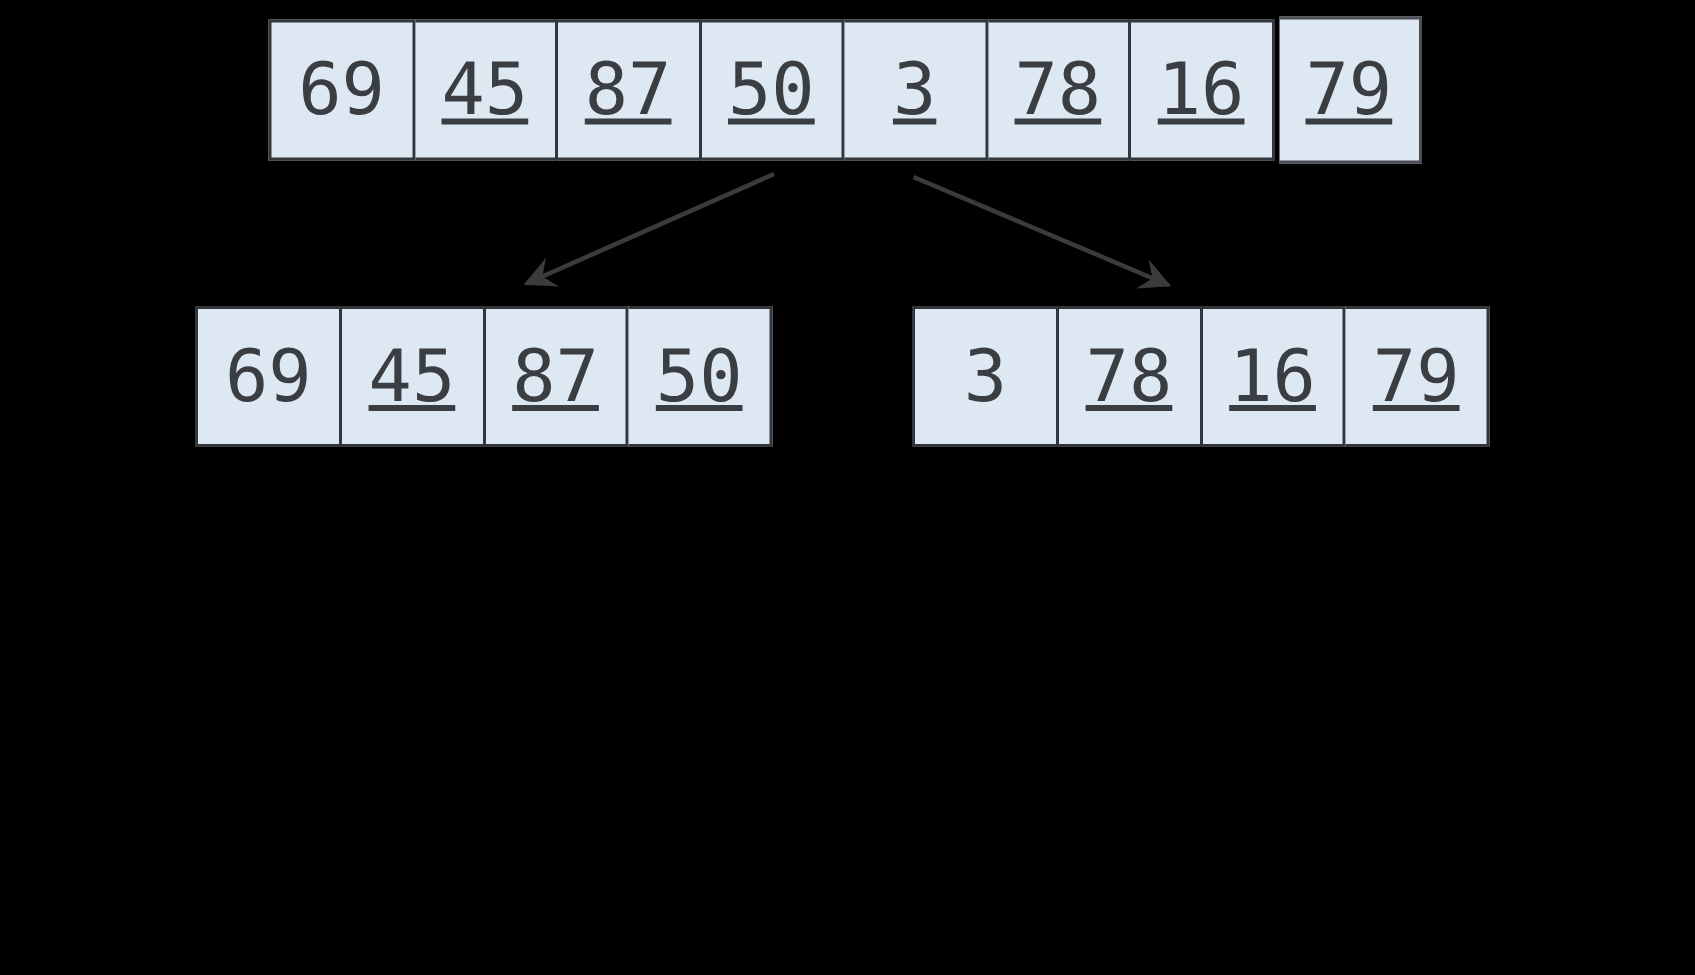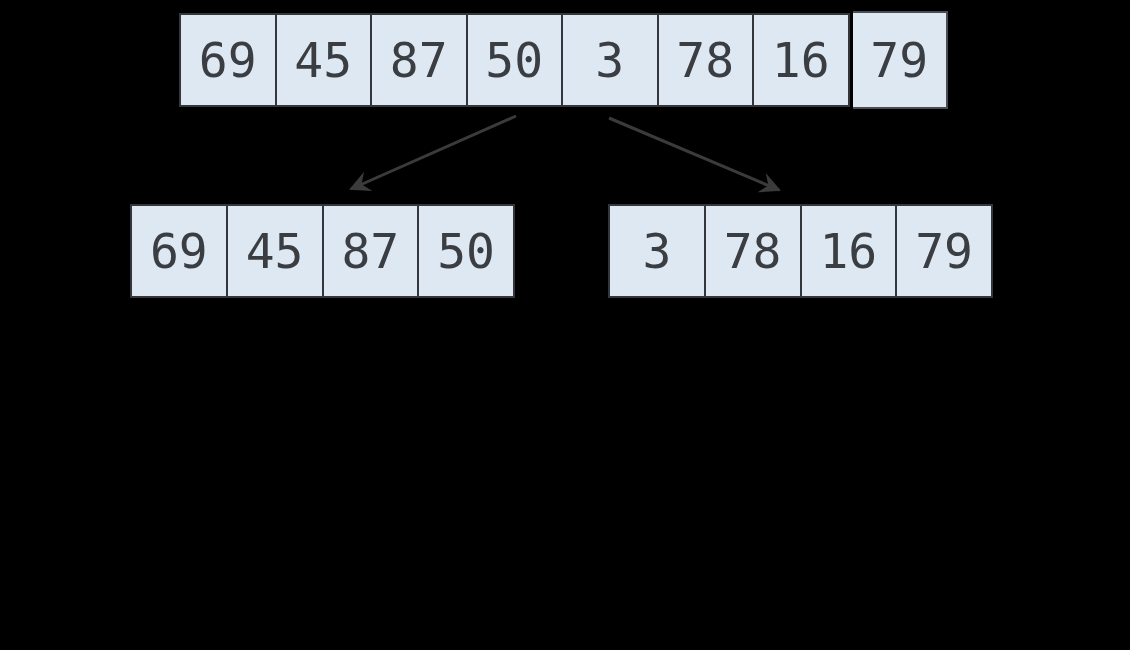--- a/index.html
+++ b/index.html
@@ -54,20 +54,21 @@
     border: 2px solid var(--cell-border);
     display: flex;
     align-items: center;
     justify-content: center;
     font-size: 48px;
     line-height: 1;
     color: var(--text);
   }
   .cell + .cell {
     border-left: none;
+    text-decoration: underline;
   }
   
   .cell-offset {
     position: relative;
     z-index: 2;
     height: 98px;
     border: 2px solid var(--offset-cell-border);
     transform: translate(3px, -2px);
   }
   .arrow-layer {

